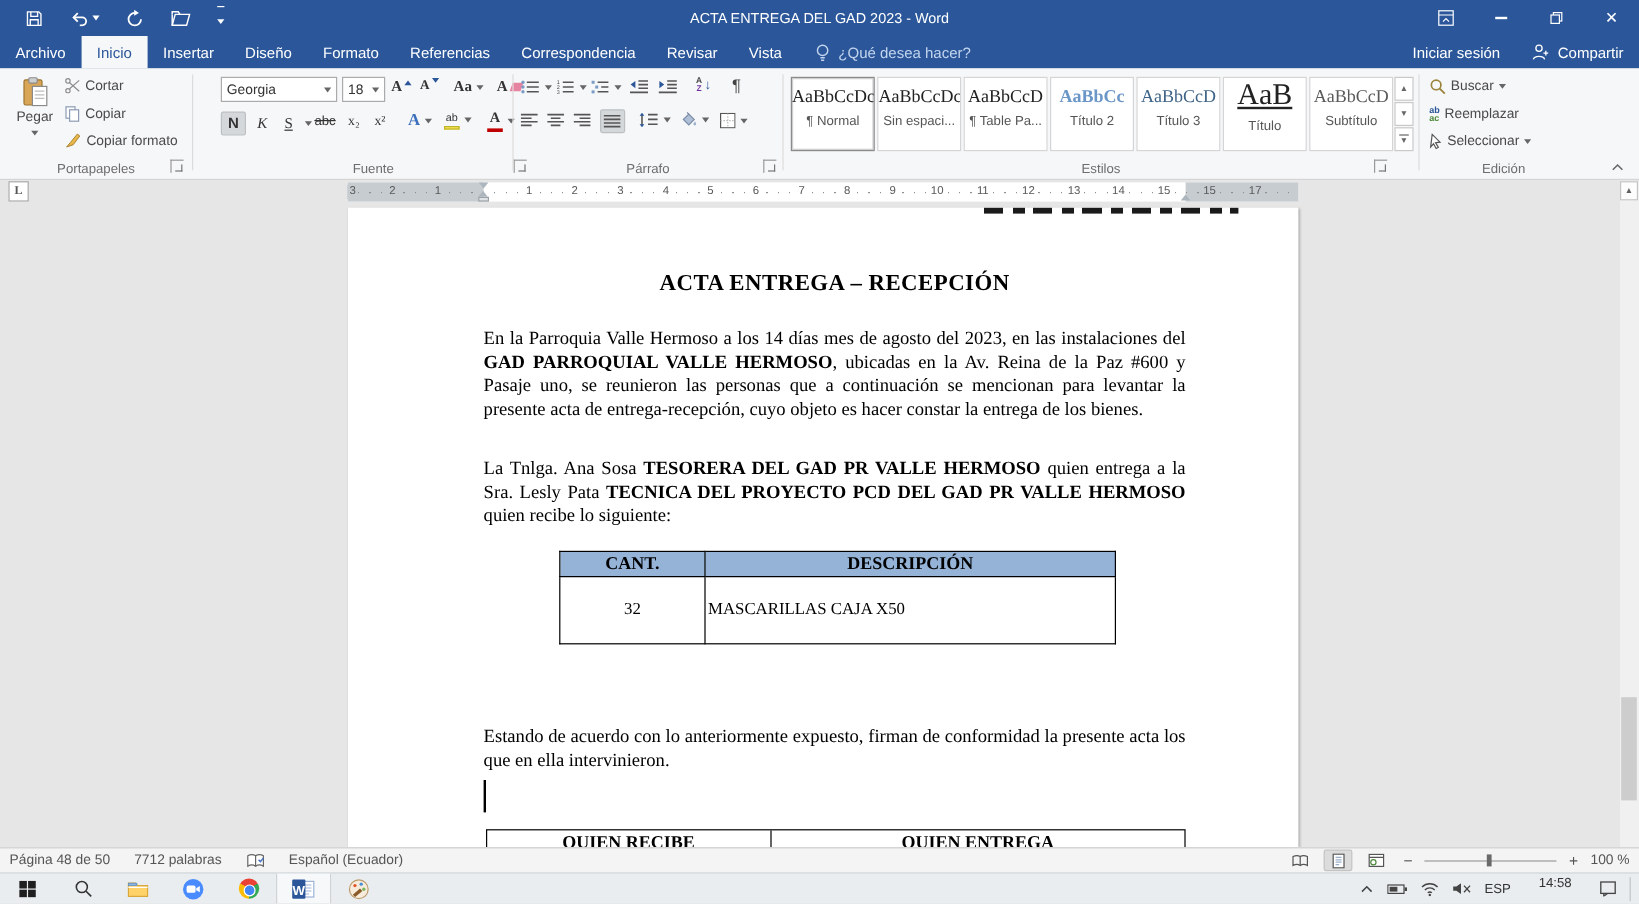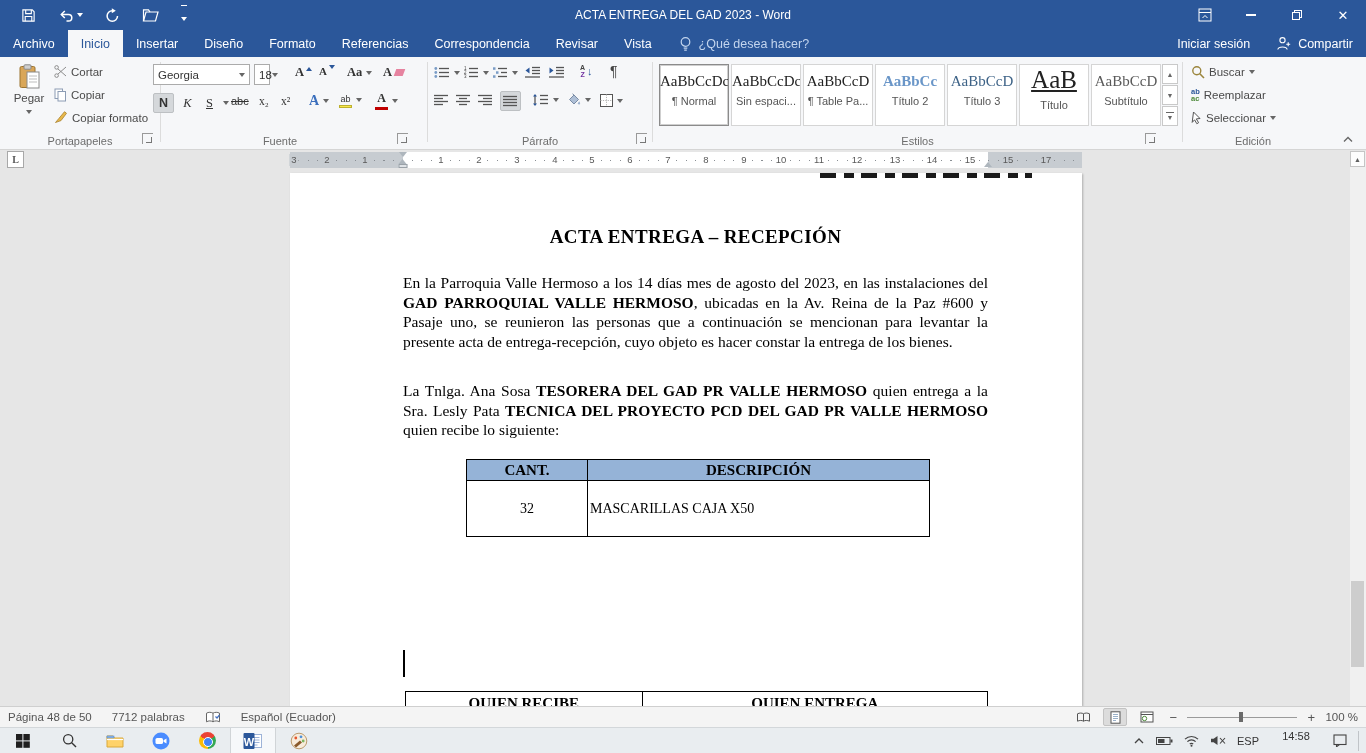--- a/index.html
+++ b/index.html
@@ -268,26 +268,26 @@
       <svg width="14" height="13" viewBox="0 0 14 13">
           <path d="M1.5 11.5 7 9.6l5.5-7.3-2-1.6-5.8 7z" fill="#e8b84b" stroke="#a8802a" stroke-width=".8"></path>
         </svg>
       <span>Copiar formato</span>
     </div>
     <div class="glabel">Portapapeles</div>
     <div class="glaunch" style="right:7px"></div>
   </div>
   <div class="gdiv" style="left:160px"></div>
 
-  <div class="rgroup" style="left:147px;width:266px">
+  <div class="rgroup" style="left:178px;width:266px">
     <div class="combobox" style="left:6px;top:7px;width:97px">
       <span>Georgia</span>
         <span class="caret-down"></span>
     </div>
-    <div class="combobox" style="left:107px;top:7px;width:16px">
+    <div class="combobox" style="left:107px;top:7px;width:36px">
       <span>18</span>
         <span class="caret-down"></span>
     </div>
     <div class="smallbtn" style="left:148px;top:8px">
       <span class="letterbtn serifb">A</span>
         <span style="width:0;height:0;border-left:3px solid transparent;border-right:3px solid transparent;border-bottom:4px solid #2b579a;margin:-8px 0 0 -2px"></span>
     </div>
     <div class="smallbtn" style="left:172px;top:8px">
       <span class="letterbtn serifb" style="font-size:11px">A</span>
         <span class="caret-down" style="color:#2b579a;margin:-8px 0 0 -2px"></span>
@@ -607,20 +607,21 @@
         <th class="c1">CANT.</th>
         <th>DESCRIPCIÓN</th>
       </tr>
       <tr>
         <td class="c1">32</td>
         <td class="c2">MASCARILLAS CAJA X50</td>
       </tr>
     </tbody>
       </table>
 
+    <div class="dp" style="top:431px">Estando de acuerdo con lo anteriormente expuesto, firman de conformidad la presente acta los que en ella intervinieron.</div>
 
     <div class="caret"></div>
 
     <div class="sigtable">
       <div class="sigcell" style="width:237px">QUIEN RECIBE</div>
       <div class="sigcell" style="width:345px">QUIEN ENTREGA</div>
     </div>
   </div>
 </div>
 

